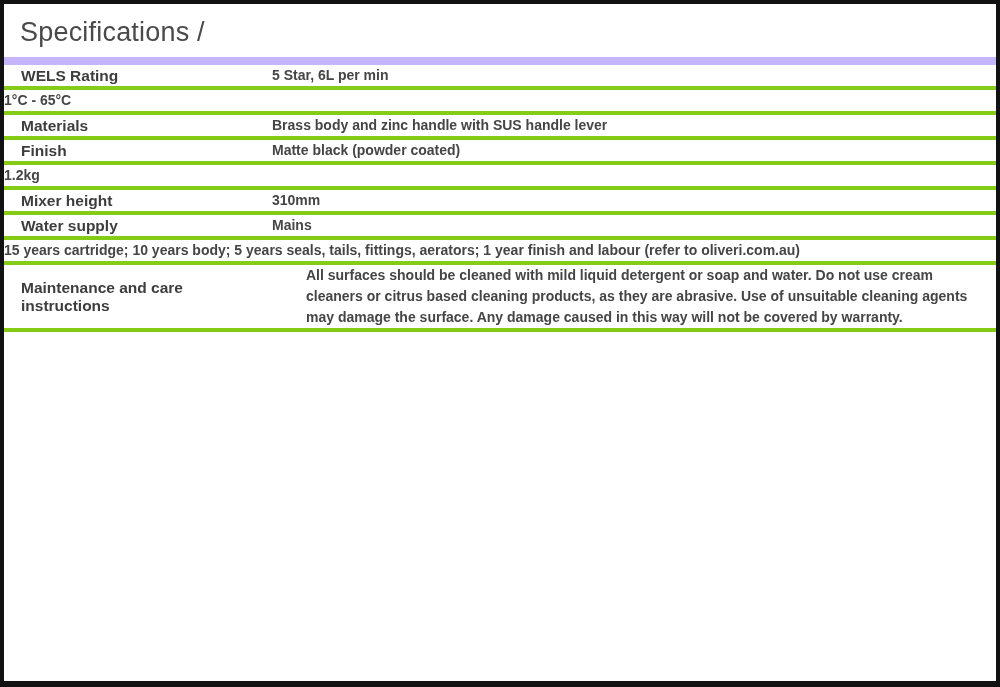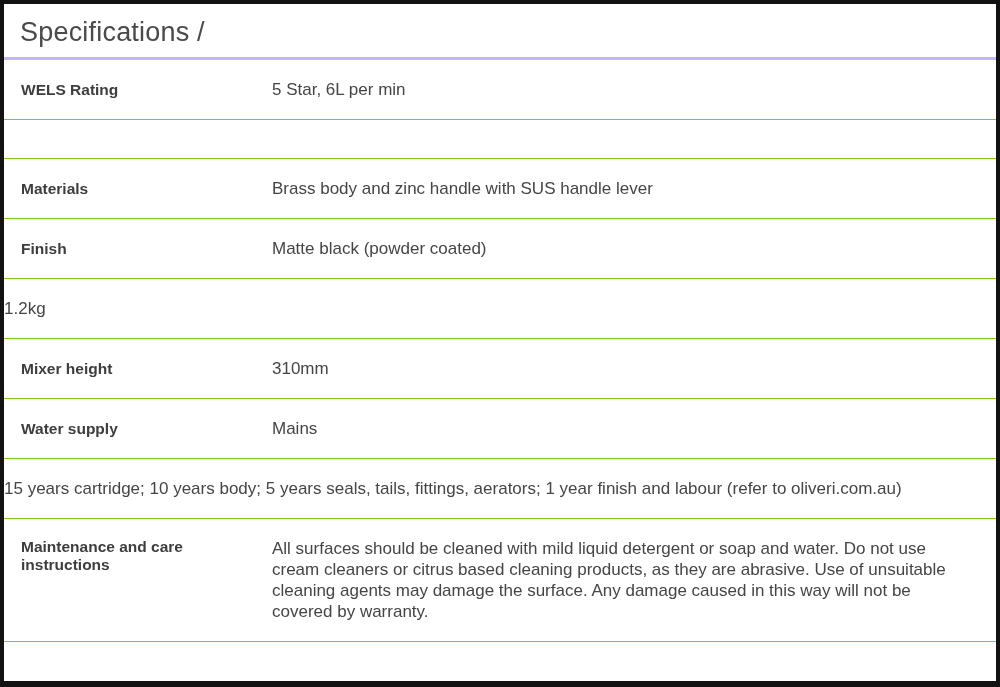--- a/index.html
+++ b/index.html
@@ -13,75 +13,77 @@
   .frame {
     width: 1000px;
     height: 687px;
     background: #ffffff;
     border: 4px solid #121212;
     border-bottom-width: 6px;
     overflow: hidden;
   }
   .section-header {
     padding: 12px 24px 9px 16px;
-    border-bottom: 3px solid #c4b5fd;
+    border-bottom: 8px solid #c4b5fd;
   }
   .section-title {
     font-size: 27px;
     font-weight: 400;
     color: #4a4a4a;
     letter-spacing: 0.2px;
     line-height: 32px;
   }
   .specs-table {
     width: 100%;
   }
   .spec-row {
     display: flex;
     align-items: center;
-    padding: 19px 0;
-    border-bottom: 1px solid #84cc16;
+    padding: 0 0;
+    border-bottom: 4px solid #84cc16;
   }
   .spec-row.top-align {
-    align-items: flex-start;
+    align-items: center;
+    gap: 34px;
   }
   .spec-label {
     width: 268px;
     flex: 0 0 268px;
     padding-left: 17px;
     padding-right: 55px;
     font-size: 15.5px;
     font-weight: 700;
     color: #3d3d3d;
     line-height: 18px;
   }
   .spec-value {
     flex: 1 1 auto;
     padding-right: 22px;
-    font-size: 17px;
-    font-weight: 400;
+    font-size: 14px;
+    font-weight: 700;
     color: #454545;
     line-height: 21px;
   }
 </style>
 </head>
 <body>
 
 <div class="frame">
   <div class="section-header">
     <h1 class="section-title">Specifications /</h1>
   </div>
 
   <div class="specs-table">
   <div class="spec-row">
     <div class="spec-label">WELS Rating</div>
     <div class="spec-value">5 Star, 6L per min</div>
   </div>
 
   <div class="spec-row">
+    <div class="spec-value">1°C - 65°C</div>
   </div>
 
 
   <div class="spec-row">
     <div class="spec-label">Materials</div>
     <div class="spec-value">Brass body and zinc handle with SUS handle lever</div>
   </div>
 
   <div class="spec-row">
     <div class="spec-label">Finish</div>

